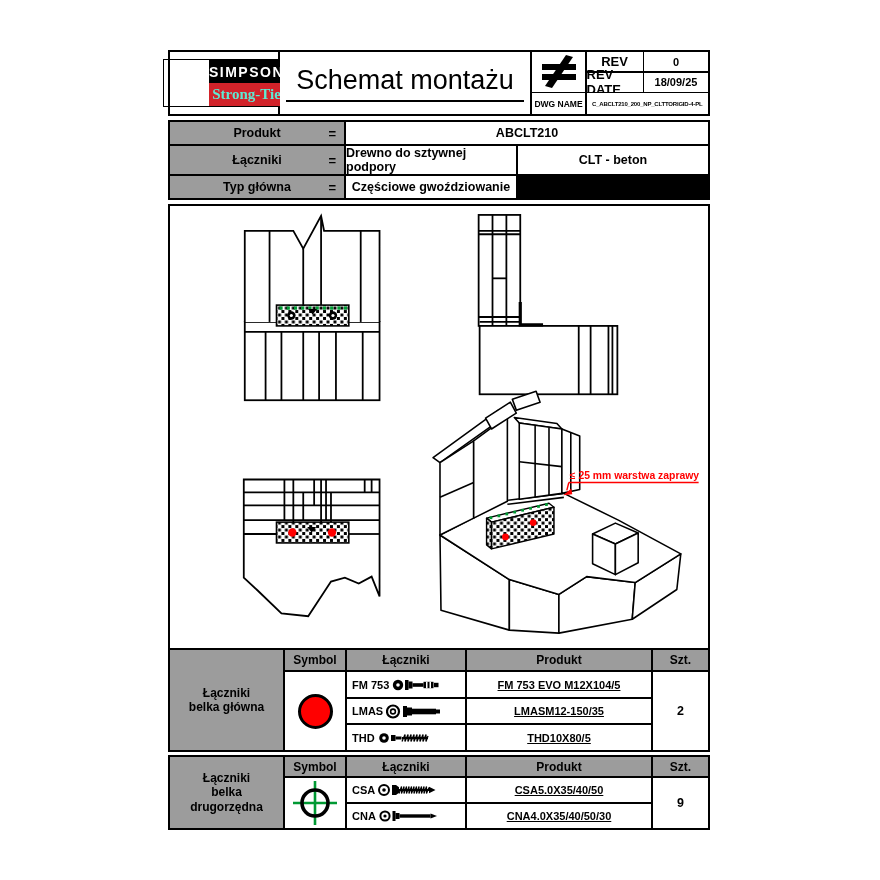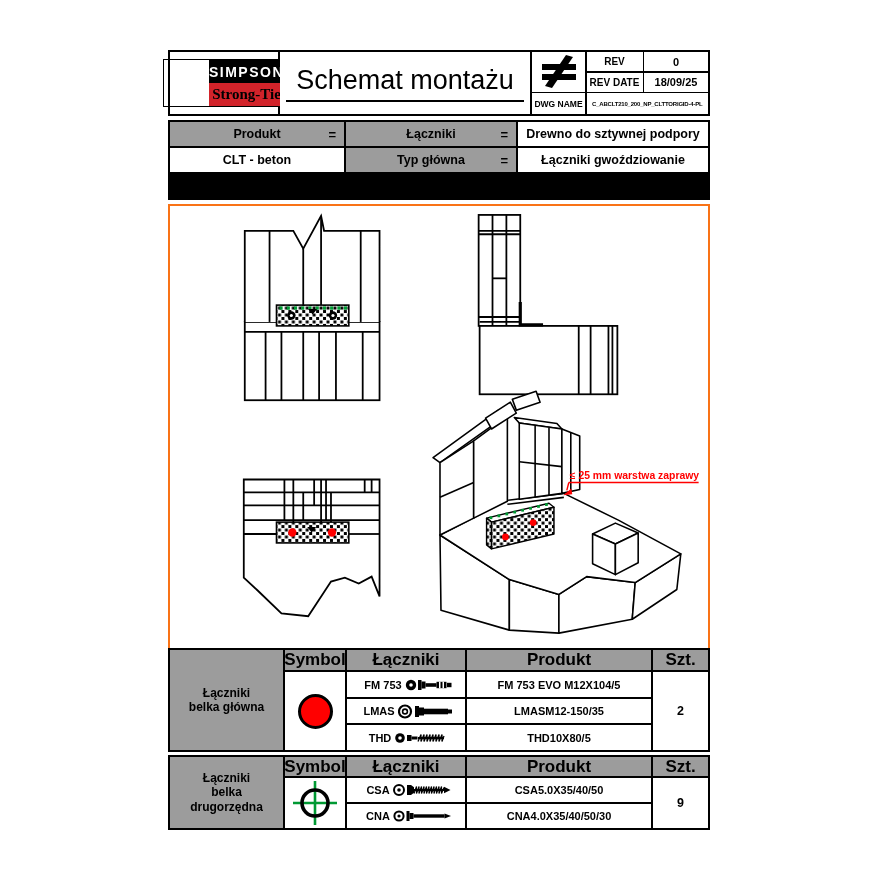--- a/index.html
+++ b/index.html
@@ -4,47 +4,47 @@
 <style>
   html,body{margin:0;padding:0;}
   .page{position:relative;width:880px;height:880px;background:#fff;overflow:hidden;
         font-family:"Liberation Sans",sans-serif;color:#000;}
   .tbl{position:absolute;background:#000;display:grid;gap:2px;border:2px solid #000;box-sizing:border-box;}
   .cell{background:#fff;display:flex;align-items:center;justify-content:center;font-weight:bold;}
   
   .hdr{left:168px;top:50px;width:542px;height:66px;grid-template-columns:108px 250px 176px;grid-template-rows:1fr;}
   .logo-wrap{outline:1.5px solid #000;width:96px;padding-left:45px;}
   .logo-top{background:#000;color:#fff;font-weight:bold;font-size:14px;letter-spacing:1.5px;text-align:center;padding:4px 0 3px;}
-  .logo-bottom{background:#d2232a;color:#000000;font-family:"Liberation Serif",serif;font-weight:bold;font-size:15px;text-align:center;padding:3px 0;}
+  .logo-bottom{background:#d2232a;color:#5eead4;font-family:"Liberation Serif",serif;font-weight:bold;font-size:15px;text-align:center;padding:3px 0;}
   .title-text{font-size:27px;font-weight:normal;border-bottom:2.5px solid #000;padding:0 10px 4px;white-space:nowrap;}
   .rev-cell{padding:0;align-items:stretch;background:#000;}
   .rev-grid{display:grid;width:100%;grid-template-columns:53px 56px 64px;grid-template-rows:19px 19px 21px;gap:1.5px;background:#000;}
   .rcell{background:#fff;display:flex;align-items:center;justify-content:center;font-weight:bold;}
-  .rlabel{font-size:10px;}
+  .rlabel{font-size:13px;}
   .rval{font-size:11px;}
   .neq{grid-area:1/1/3/2;background:#fff;display:flex;align-items:center;justify-content:center;}
   .dwgl{grid-area:3/1/4/2;font-size:8.5px;}
   .dwgv{grid-area:3/2/4/4;font-size:6px;letter-spacing:-0.2px;}
   
   .ptbl{left:168px;top:120px;width:542px;height:80px;grid-template-columns:174px 170px 190px;grid-template-rows:1fr 1fr 1fr;}
   .ptbl .cell{font-size:12.5px;}
   .glabel{position:relative;background:#9c9c9c;}
   .eq{position:absolute;right:8px;font-size:13px;}
   .span2{grid-column:2/4;}
   .big4{font-size:15px;margin-left:5px;position:relative;top:-2px;}
   
-  .darea{position:absolute;left:168px;top:204px;width:542px;height:500px;border:2px solid #f97316;box-sizing:border-box;background:#fff;}
+  .darea{position:absolute;left:168px;top:204px;width:542px;height:500px;border:2px solid #000000;box-sizing:border-box;background:#fff;}
   
   .ftbl1{left:168px;top:648px;width:542px;height:104px;grid-template-columns:113px 60px 118px 184px 55px;grid-template-rows:20px 25px 24px 25px;}
   .ftbl2{left:168px;top:755px;width:542px;height:75px;grid-template-columns:113px 60px 118px 184px 55px;grid-template-rows:19px 24px 24px;}
-  .ghead{background:#9c9c9c;font-size:17px;}
+  .ghead{background:#9c9c9c;font-size:12px;}
   .rowlabel{background:#9c9c9c;flex-direction:column;font-size:12px;line-height:1.2;}
-  .fname-cell{justify-content:center;padding-left:5px;gap:3px;}
+  .fname-cell{justify-content:flex-start;padding-left:5px;gap:3px;}
   .fname{font-size:11px;white-space:nowrap;}
-  .fprod{font-size:11px;}
+  .fprod{font-size:11px;text-decoration:underline;}
   .fqty{font-size:12.5px;}
   .red-dot{width:29px;height:29px;border-radius:50%;background:#ff0000;border:3px solid #000;}
 </style>
 </head>
 <body>
 
 <div class="page">
 
   <div class="tbl hdr">
     <div class="cell">
@@ -73,33 +73,34 @@
         <div class="rcell dwgv">C_ABCLT210_200_NP_CLTTORIGID-4-PL</div>
       </div>
     </div>
   </div>
 
   <div class="tbl ptbl">
     <div class="cell glabel">
       <span>Produkt</span>
       <span class="eq">=</span>
     </div>
+    <div class="cell span2">ABCLT210</div>
 
     <div class="cell glabel">
       <span>Łączniki</span>
       <span class="eq">=</span>
     </div>
     <div class="cell">Drewno do sztywnej podpory</div>
     <div class="cell">CLT - beton</div>
 
     <div class="cell glabel">
       <span>Typ główna</span>
       <span class="eq">=</span>
     </div>
-    <div class="cell">Łączniki gwoździowanie</div>
+    <div class="cell">Częściowe gwoździowanie</div>
   </div>
 
   <div class="darea">
     <svg width="538" height="438" viewBox="0 0 542 442">
       <defs>
         <pattern id="pdots" width="7" height="7" patternUnits="userSpaceOnUse">
           <rect width="7" height="7" fill="#fff"></rect>
           <rect x="0" y="0" width="3" height="3" fill="#000"></rect>
           <rect x="3.5" y="3.5" width="3" height="3" fill="#000"></rect>
         </pattern>

